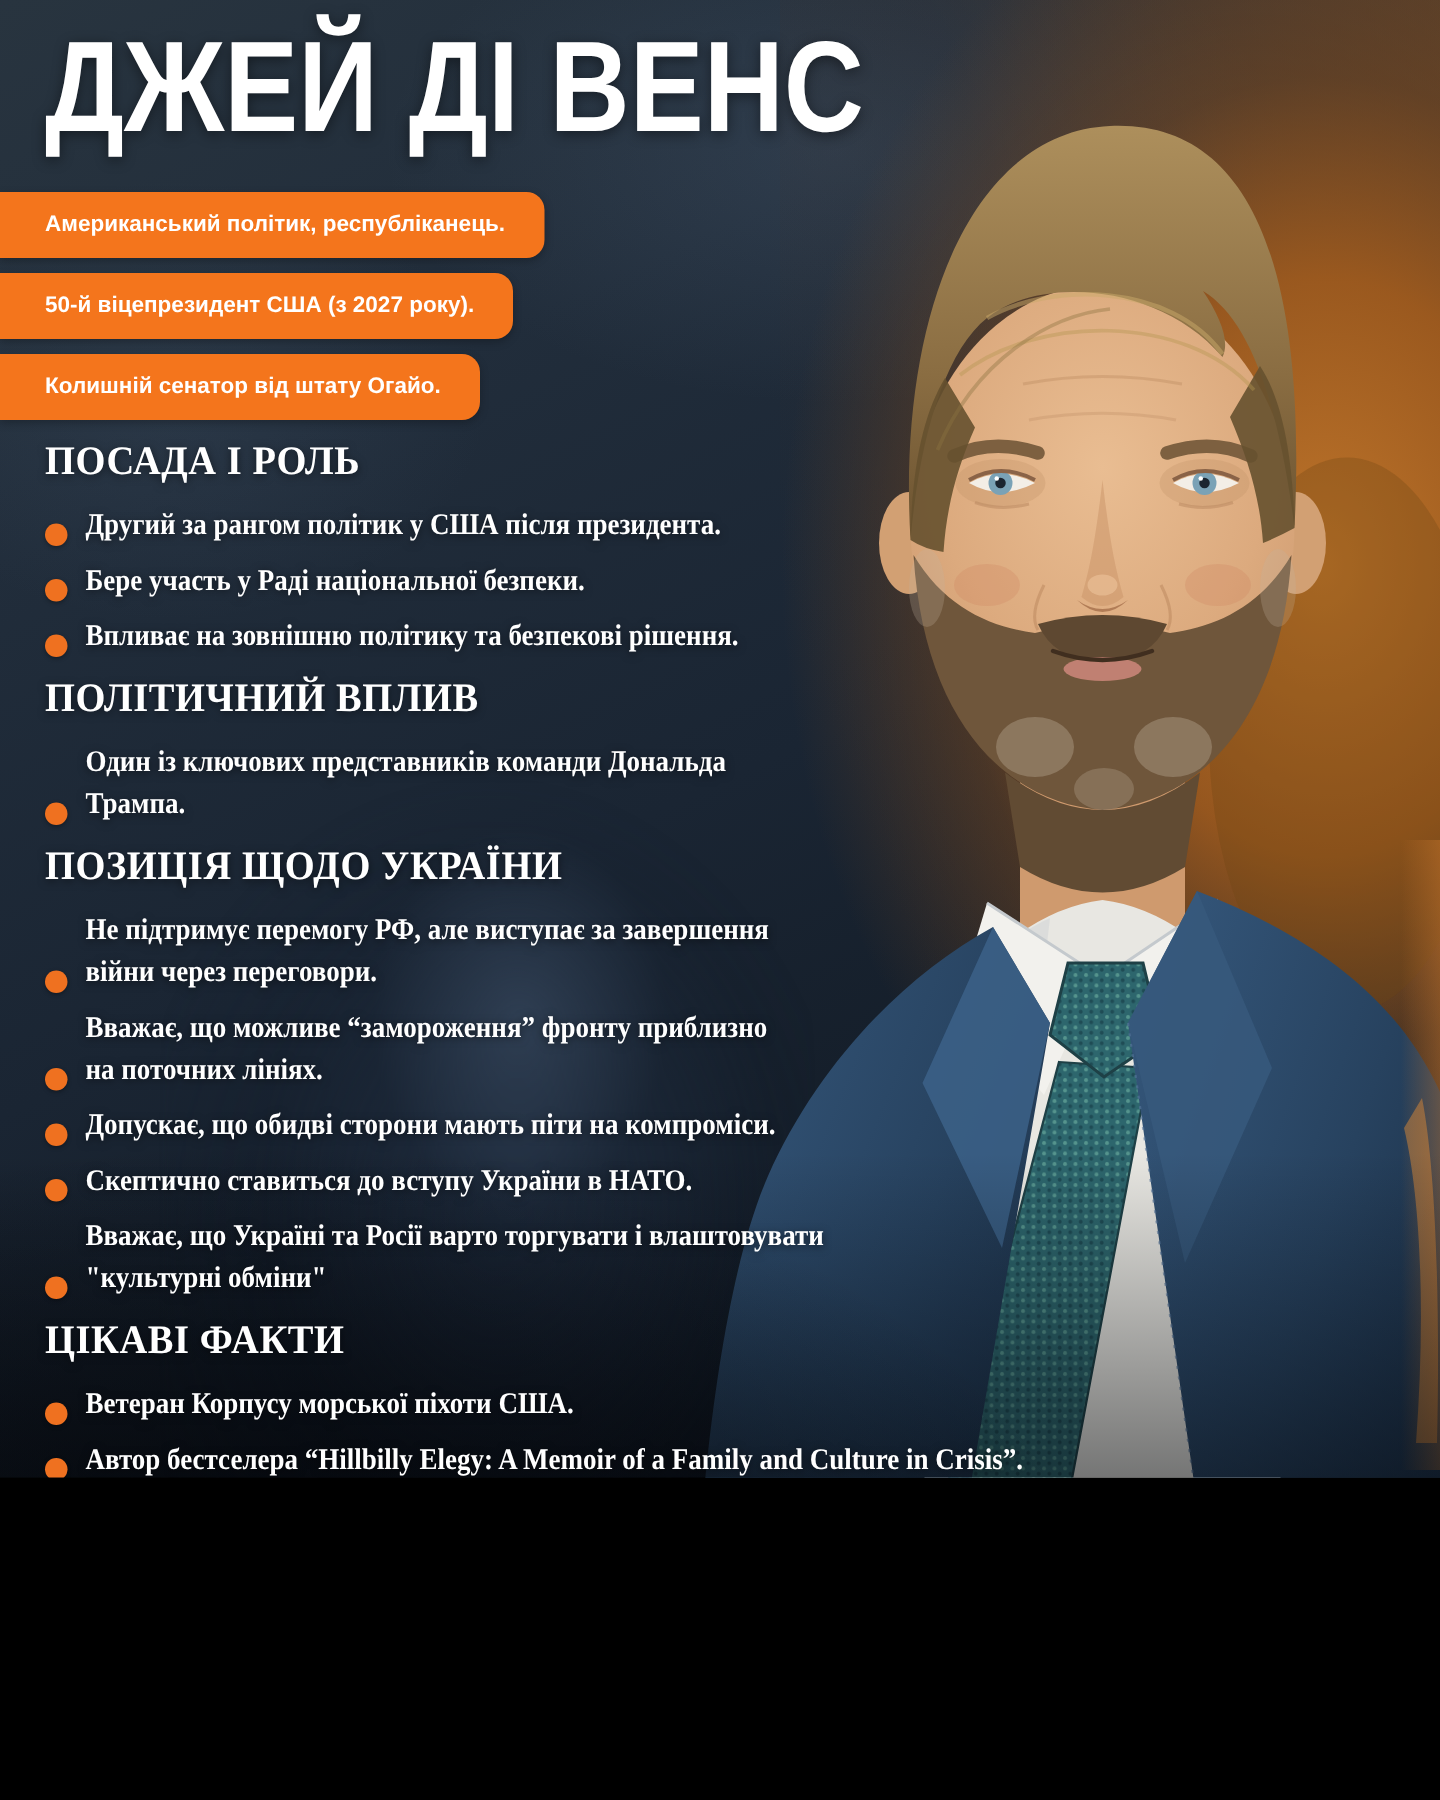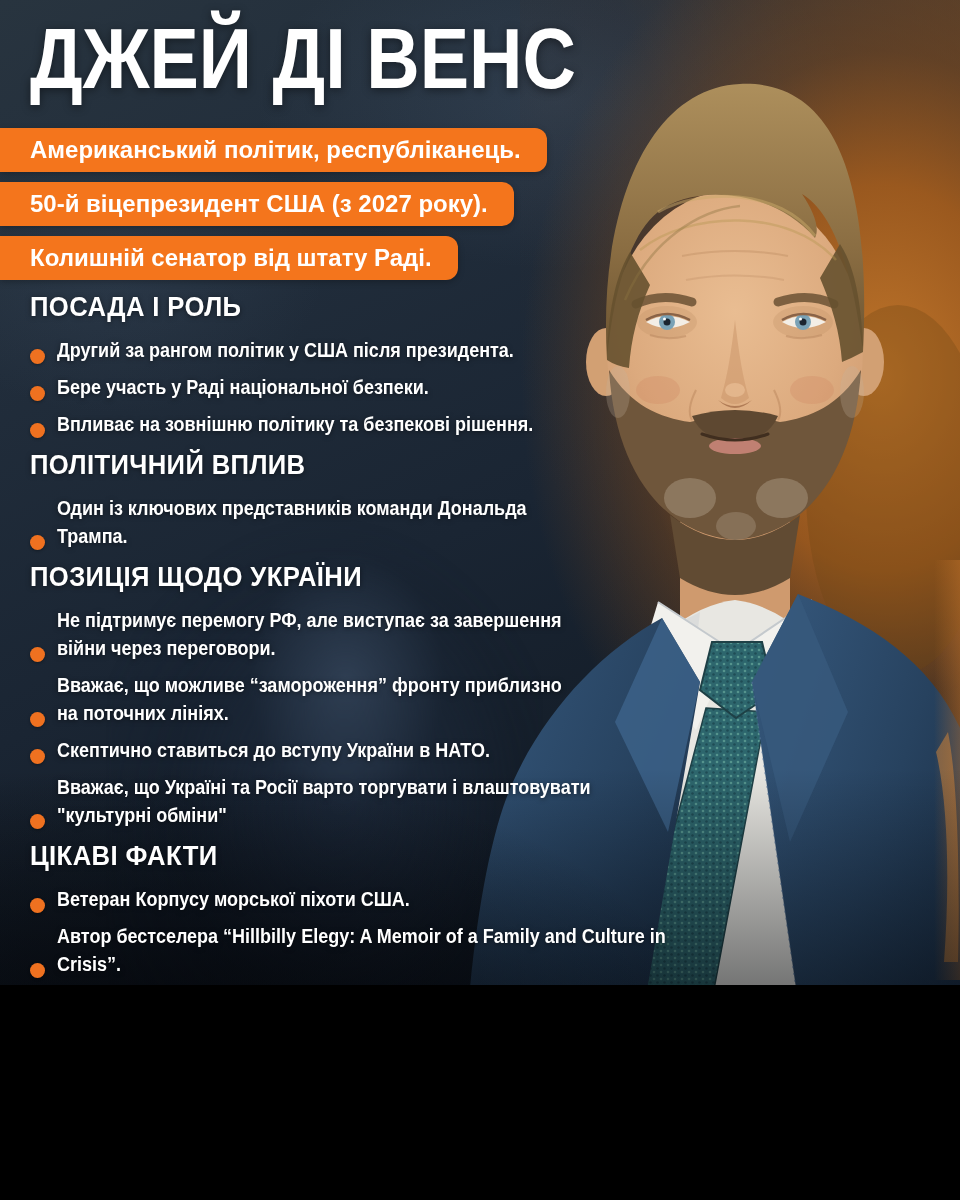--- a/index.html
+++ b/index.html
@@ -30,24 +30,24 @@
       radial-gradient(900px 520px at 18% 110%, rgba(4,6,10,.8), rgba(0,0,0,0) 62%),
       linear-gradient(to bottom, rgba(0,0,0,0) 78%, rgba(3,5,9,.5) 100%);}
   .portrait{position:absolute;left:400px;top:60px;width:560px;height:1140px;}
   
   .content{position:absolute;left:30px;top:0;width:780px;}
   .page-title{margin:14px 0 0 0;font-size:86px;line-height:88px;font-weight:bold;
     letter-spacing:0;display:inline-block;transform:scaleX(.86);transform-origin:left top;
     text-shadow:0 2px 10px rgba(0,0,0,.45);white-space:nowrap;}
   .badges{margin-top:26px;}
   .badge{display:block;width:max-content;background:#F4751C;color:#fff;
-    font-size:24px;font-weight:bold;line-height:25px;
+    font-size:15px;font-weight:bold;line-height:25px;
     padding:9px 26px 10px 30px;margin:0 0 10px -30px;border-radius:0 12px 12px 0;
     box-shadow:0 2px 6px rgba(0,0,0,.25);}
-  .info-section{margin-top:12px;}
+  .info-section{margin-top:12px;font-family:Liberation Serif, serif;}
   .sec-h{margin:0;font-size:27px;line-height:30px;font-weight:bold;letter-spacing:.4px;
     display:inline-block;transform:scaleX(.95);transform-origin:left top;
     text-shadow:0 1px 6px rgba(0,0,0,.5);white-space:nowrap;}
   .items{list-style:none;margin:14px 0 0 0;padding:0;}
   .item{display:flex;align-items:flex-end;margin:0 0 9px 0;}
   .dot{flex:0 0 auto;width:15px;height:15px;border-radius:50%;background:#EF7120;
     margin:7px 12px 0 0;box-shadow:0 1px 3px rgba(0,0,0,.35);}
   .txt{display:inline-block;width:820px;font-size:20px;line-height:28px;font-weight:bold;
     white-space:pre-line;transform:scaleX(.9);transform-origin:left top;
     text-shadow:0 1px 6px rgba(0,0,0,.55);}
@@ -184,21 +184,21 @@
 
   <div class="rim-right"></div>
   <div class="vignette"></div>
 
   <div class="content">
     <h1 class="page-title">ДЖЕЙ ДІ ВЕНС</h1>
 
     <div class="badges">
       <div class="badge"><span>Американський політик, республіканець.</span></div>
       <div class="badge"><span>50-й віцепрезидент США (з 2027 року).</span></div>
-      <div class="badge"><span>Колишній сенатор від штату Раді.</span></div>
+      <div class="badge"><span>Колишній сенатор від штату Огайо.</span></div>
     </div>
 
     <section class="info-section">
       <h2 class="sec-h">ПОСАДА І РОЛЬ</h2>
       <ul class="items">
         <li class="item">
             <span class="dot"></span>
             <span class="txt">Другий за рангом політик у США після президента.</span>
           </li>
         <li class="item">
@@ -231,20 +231,24 @@
             <span class="txt">Не підтримує перемогу РФ, але виступає за завершення
 війни через переговори.</span>
           </li>
         <li class="item">
             <span class="dot"></span>
             <span class="txt">Вважає, що можливе “замороження” фронту приблизно
 на поточних лініях.</span>
           </li>
         <li class="item">
             <span class="dot"></span>
+            <span class="txt">Допускає, що обидві сторони мають піти на компроміси.</span>
+          </li>
+        <li class="item">
+            <span class="dot"></span>
             <span class="txt">Скептично ставиться до вступу України в НАТО.</span>
           </li>
         <li class="item">
             <span class="dot"></span>
             <span class="txt">Вважає, що Україні та Росії варто торгувати і влаштовувати
 "культурні обміни"</span>
           </li>
       </ul>
     </section>
 

